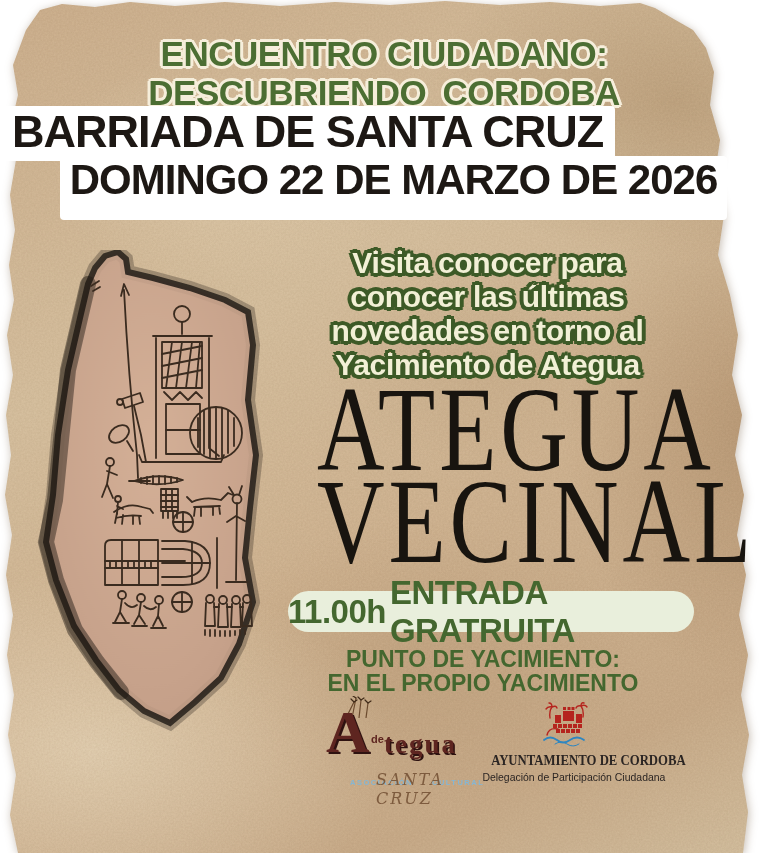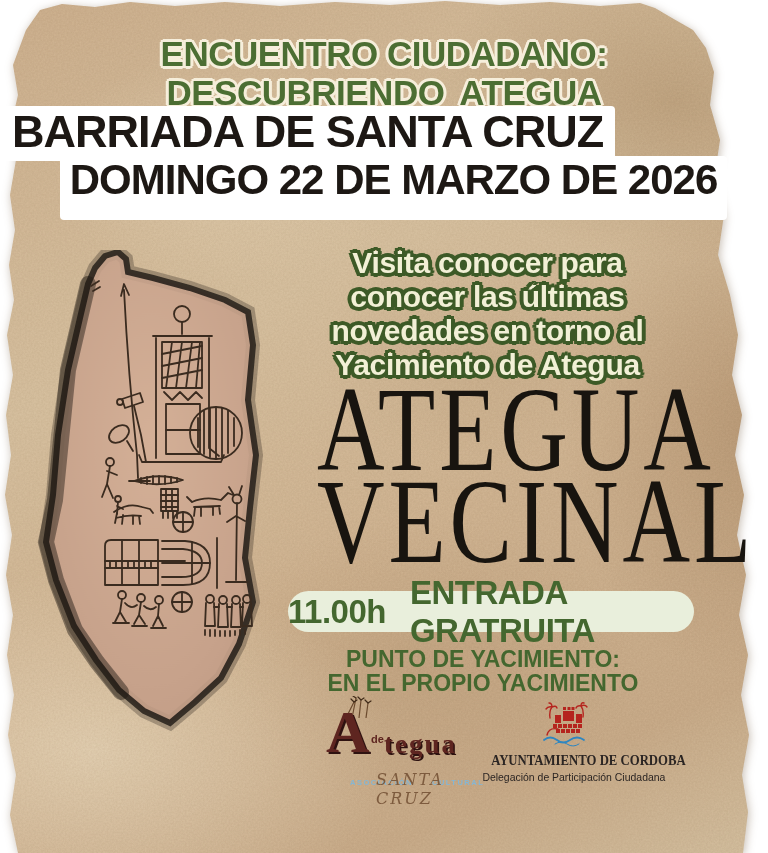--- a/index.html
+++ b/index.html
@@ -38,21 +38,21 @@
          font-size:30px;font-weight:700;line-height:34px;letter-spacing:-.3px;
          text-shadow:-3px -3px 0 #3d5a27,3px -3px 0 #3d5a27,-3px 3px 0 #3d5a27,3px 3px 0 #3d5a27,
                      0 -4px 0 #3d5a27,0 4px 0 #3d5a27,-4px 0 0 #3d5a27,4px 0 0 #3d5a27;}
 
   .title-line{position:absolute;left:262px;width:500px;text-align:center;color:#18140f;
               font-family:"Liberation Serif",serif;font-weight:400;font-size:120px;line-height:1;
               letter-spacing:5px;transform:scaleX(.78);transform-origin:50% 50%;white-space:nowrap;}
   .tl1{top:370px;} .tl2{top:462px;}
 
   .pill{position:absolute;left:288px;top:591px;width:406px;height:41px;background:#e9efdc;
-        border-radius:21px;display:flex;align-items:center;justify-content:center;gap:24px;
+        border-radius:21px;display:flex;align-items:center;justify-content:center;gap:4px;
         color:#44672f;font-weight:700;font-size:33px;letter-spacing:-.5px;}
   .meeting{position:absolute;top:647px;left:258px;width:450px;text-align:center;color:#44672f;
            font-weight:700;font-size:23px;line-height:24px;}
 
   .amigos{position:absolute;left:326px;top:696px;width:170px;height:92px;color:#5e2520;}
   .amigos .bigA{position:absolute;left:0;top:6px;font-family:"Liberation Serif",serif;font-weight:700;
                 font-size:60px;line-height:1;text-shadow:2px 2px 0 #2e1210;}
   .amigos .amigos-word{position:absolute;left:42px;top:14px;font-size:24px;font-weight:800;
                 letter-spacing:2px;text-shadow:1px 1px 0 #2e1210;}
   .amigos .de-word{position:absolute;left:45px;top:37px;font-size:11px;font-weight:700;}
@@ -84,21 +84,21 @@
           <feTurbulence type="fractalNoise" baseFrequency="0.55" numOctaves="2" stitchTiles="stitch"></feTurbulence>
           <feColorMatrix type="matrix" values="0 0 0 0 0.38  0 0 0 0 0.30  0 0 0 0 0.20  0 0 0 0.22 0"></feColorMatrix>
         </filter>
         <rect width="768" height="853" filter="url(#grainf)"></rect>
       </svg>
     </div>
   </div>
 
   <div class="hdr">
     <div class="l1">ENCUENTRO CIUDADANO:</div>
-    <div class="l2">DESCUBRIENDO ATEGUA</div>
+    <div class="l2">DESCUBRIENDO CORDOBA</div>
   </div>
 
   <div class="location">
     <span class="chip">BARRIADA DE SANTA CRUZ</span>
   </div>
 
   <div class="date-band">
     <span class="chip">DOMINGO 22 DE MARZO DE 2026</span>
   </div>
 

